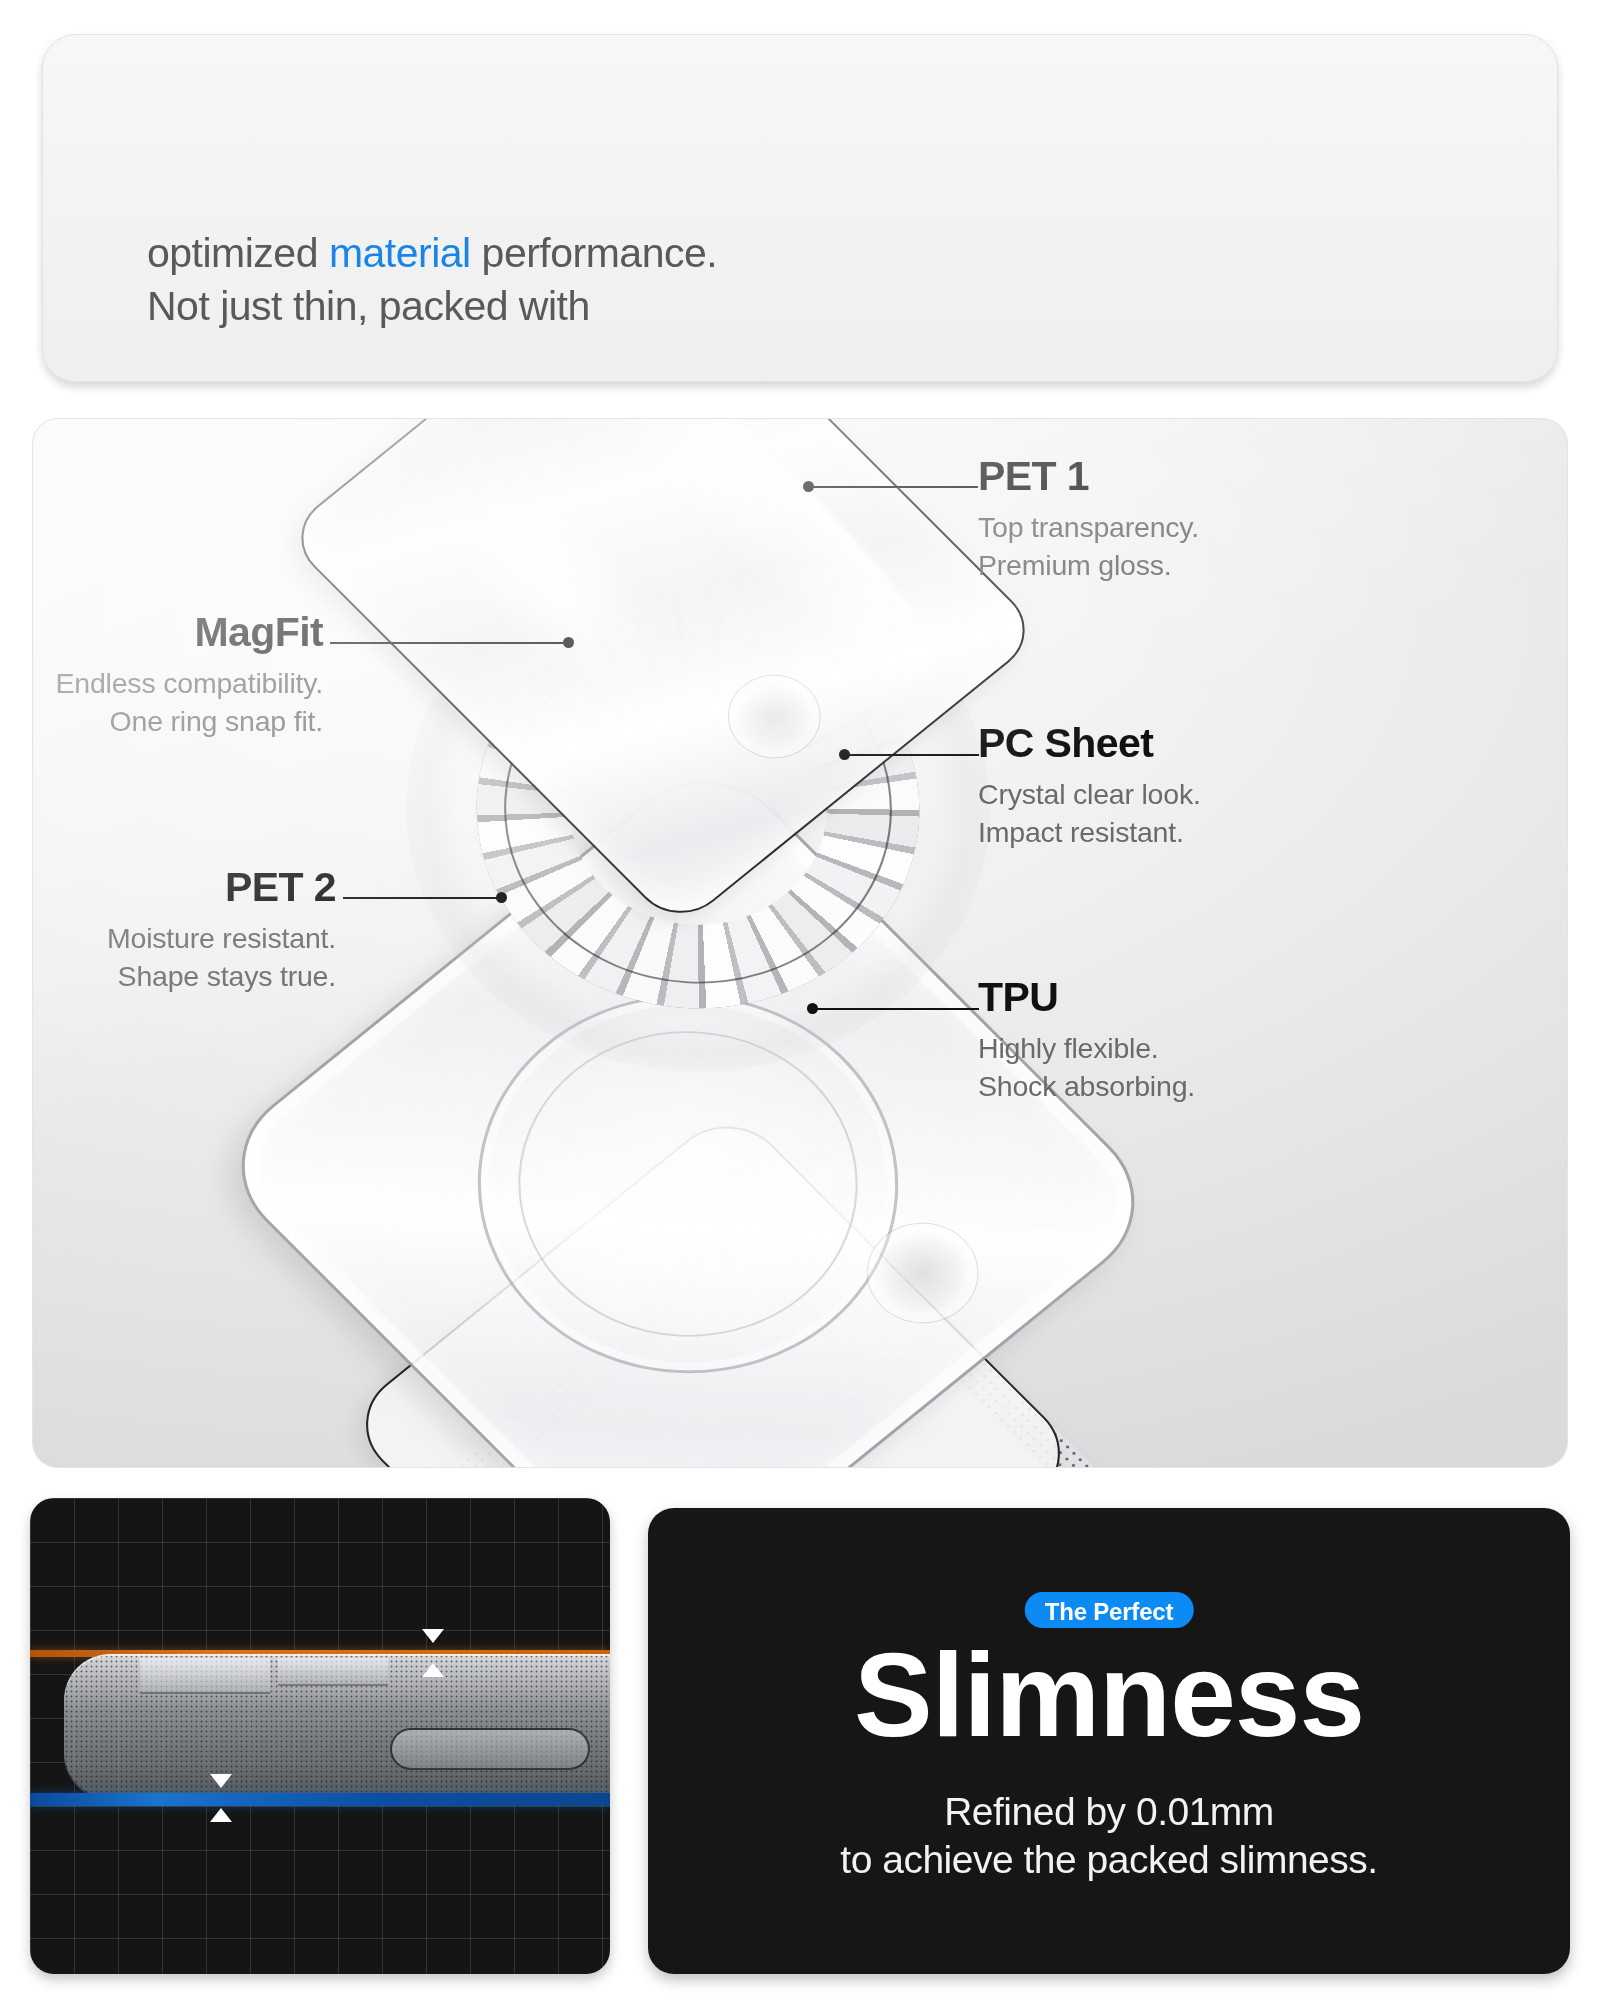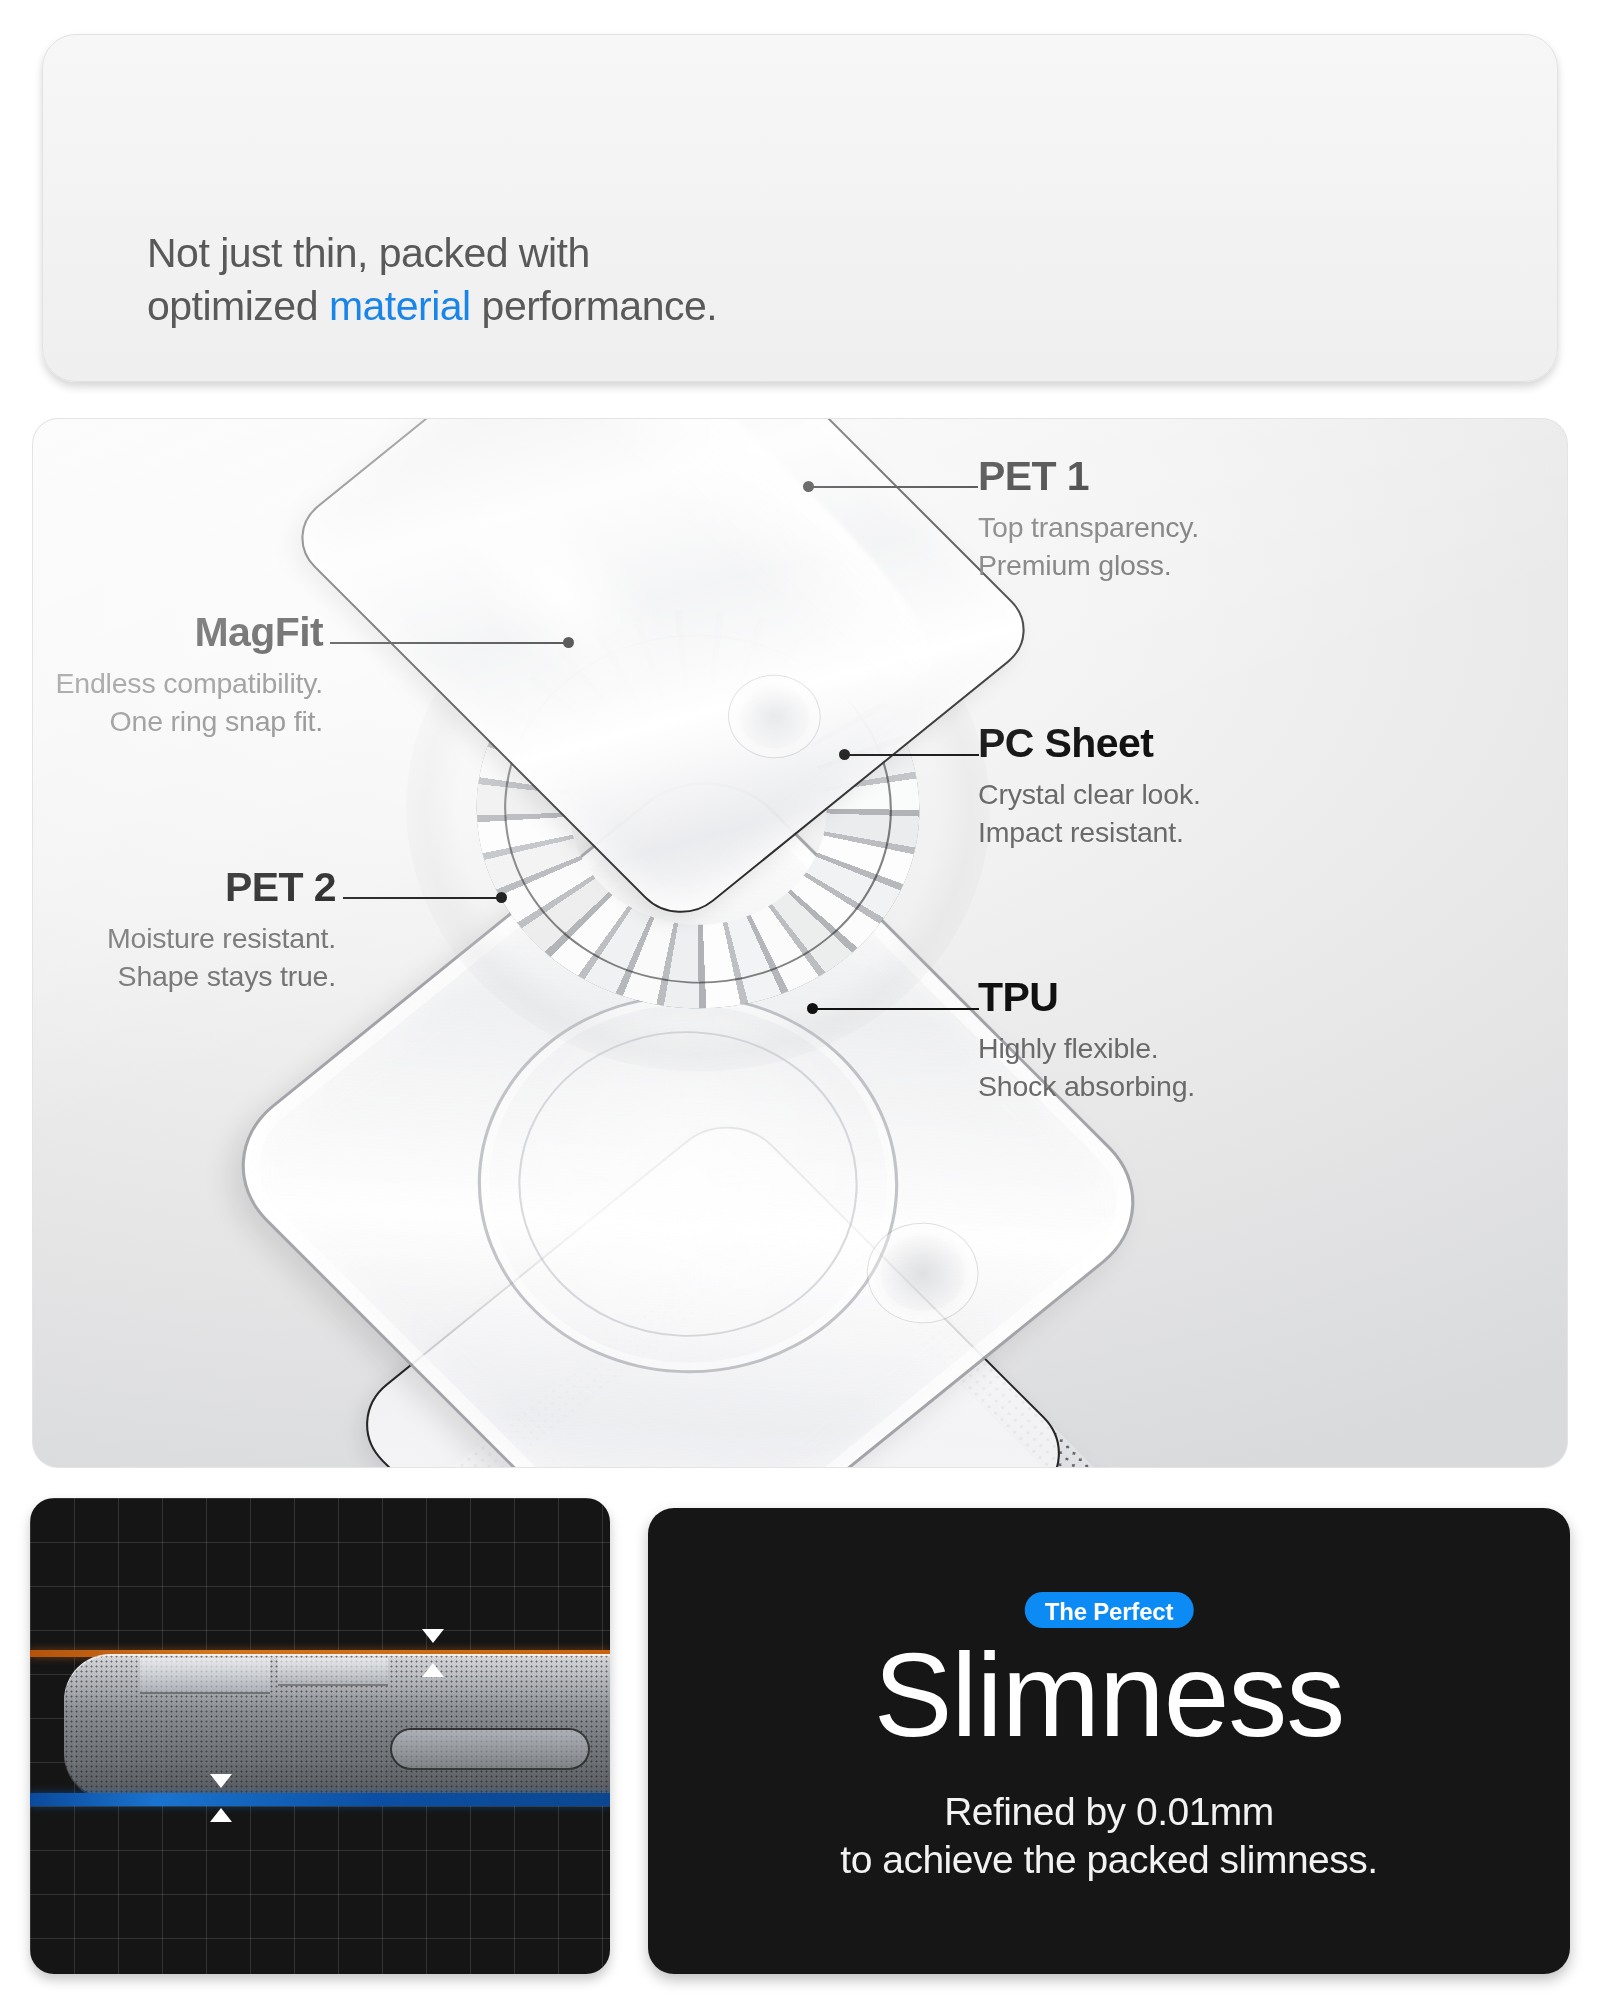--- a/index.html
+++ b/index.html
@@ -305,39 +305,39 @@
   }
   .slim-badge{
     position:absolute; left:50%; transform:translateX(-50%); top:84px;
     background:#0d8bf5; color:#fff;
     font-size:24px; font-weight:600; letter-spacing:-0.2px;
     padding:6px 20px 2px; border-radius:999px;
     white-space:nowrap;
   }
   .slim-title{
     position:absolute; left:50%; transform:translateX(-50%); top:118px;
-    font-size:118px; font-weight:400; color:#ffffff;
+    font-size:118px; font-weight:700; color:#ffffff;
     letter-spacing:-1px; white-space:nowrap; line-height:1.18;
   }
   .slim-sub{
     position:absolute; left:50%; transform:translateX(-50%); top:280px;
     width:880px; text-align:center;
     font-size:39px; font-weight:400; color:#f2f2f2;
     line-height:1.22; letter-spacing:-0.5px;
   }
 </style>
 </head>
 <body>
 
 <div class="page">
 
   <div class="header-card">
     <div class="header-sub">
+      <div><span>optimized </span><span class="accent">material</span><span> performance.</span></div>
       <div>Not just thin, packed with</div>
-      <div><span>optimized </span><span class="accent">material</span><span> performance.</span></div>
     </div>
   </div>
 
   <div class="diagram-panel">
     <div class="stage">
 
       <div class="layer tpu">
         <div class="tpu-wall"></div>
         <div class="tpu-inner"></div>
         <div class="tpu-dots"></div>

